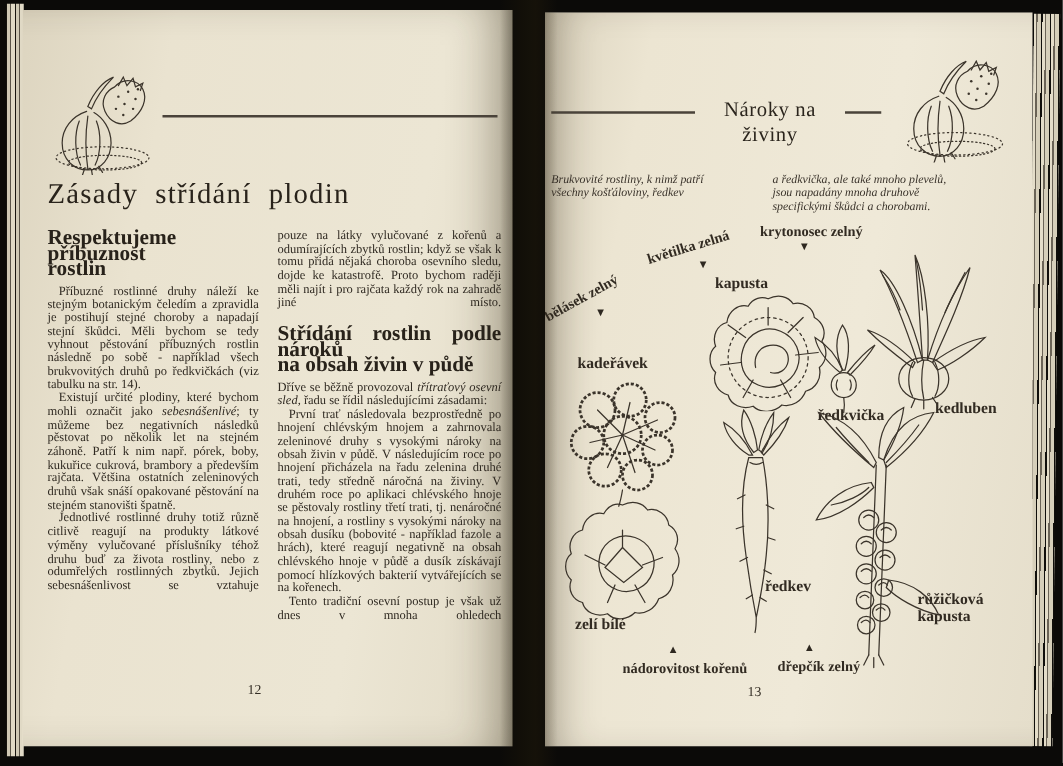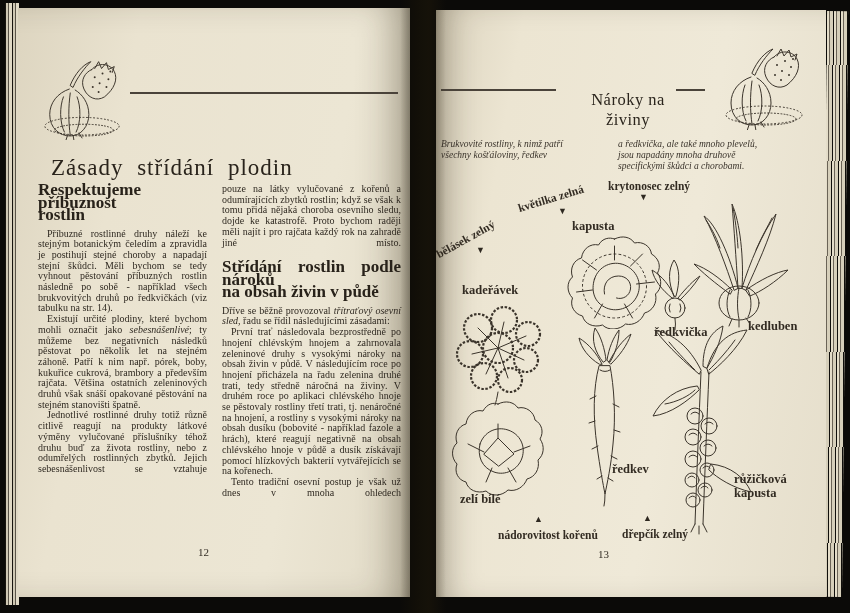--- a/index.html
+++ b/index.html
@@ -15,34 +15,34 @@
     box-shadow:inset 25px 0 35px -18px rgba(40,30,12,.4);}
   .spine{position:absolute;left:400px;top:0;width:46px;height:613px;pointer-events:none;
     background:linear-gradient(90deg,rgba(25,20,8,0) 0%,rgba(25,20,8,.5) 38%,#141109 52%,rgba(30,24,10,.55) 62%,rgba(40,32,14,.18) 82%,rgba(40,32,14,0) 100%);}
   .edge-left{position:absolute;left:5px;top:3px;width:14px;height:602px;
     background:repeating-linear-gradient(90deg,#18150f 0 1px,#cfc8b4 1px 3px,#5a5448 3px 4px,#e0d9c5 4px 7px);}
   .edge-right{position:absolute;left:824px;top:11px;width:21px;height:586px;transform:rotate(.6deg);
     background:repeating-linear-gradient(90deg,#e4ddc9 0 2px,#6a6356 2px 3px,#d6cfba 3px 6px,#23201738 6px 7px);}
   
   .rule{position:absolute;height:2px;background:#4a433a;}
   
-  .title{position:absolute;left:20px;top:134px;margin:13px;font-size:23px;font-weight:normal;
+  .title{position:absolute;left:20px;top:134px;margin:0;font-size:23px;font-weight:normal;
     letter-spacing:1px;word-spacing:7px;color:#29231b;}
   .col{position:absolute;top:176px;font-size:10px;line-height:10.7px;text-align:justify;color:#2f2921;}
   .col1{left:20px;width:169px;}
   .col2{left:204px;width:179px;}
   .col p{margin:0;text-indent:9px;}
   .col p.noindent{text-indent:0;}
   .col p.spread{text-align-last:justify;}
   .col h2{margin:0 0 7px 0;font-size:17px;line-height:12.5px;color:#28221a;}
   .col h2.mid{margin:13px 0 7px 0;}
   .it{font-style:italic;}
   .pagenum{position:absolute;font-size:11px;color:#332d24;}
   
-  .rp-header{position:absolute;left:121px;top:68px;width:118px;margin:12px;text-align:center;
+  .rp-header{position:absolute;left:121px;top:68px;width:118px;margin:0;text-align:center;
     font-size:16.5px;font-weight:normal;letter-spacing:.5px;color:#2b251d;}
   
   .caption{position:absolute;font-style:italic;font-size:9.5px;line-height:11px;color:#39322a;}
   
   .pest-label,.plant-label{position:absolute;font-weight:bold;color:#322b22;white-space:nowrap;}
   .pest-label{font-size:11.5px;}
   .plant-label{font-size:12.5px;}
   .tri{position:absolute;font-size:9px;color:#2e2820;line-height:9px;}
   .rot17{transform:rotate(-17deg);transform-origin:left bottom;}
   .rot29{transform:rotate(-29deg);transform-origin:left bottom;}

